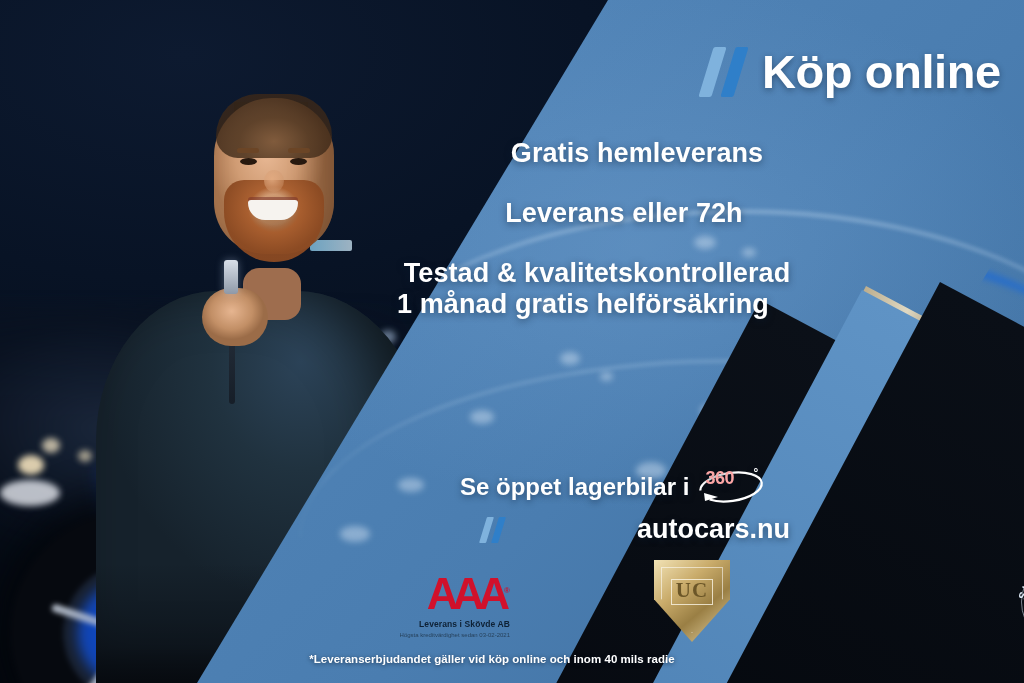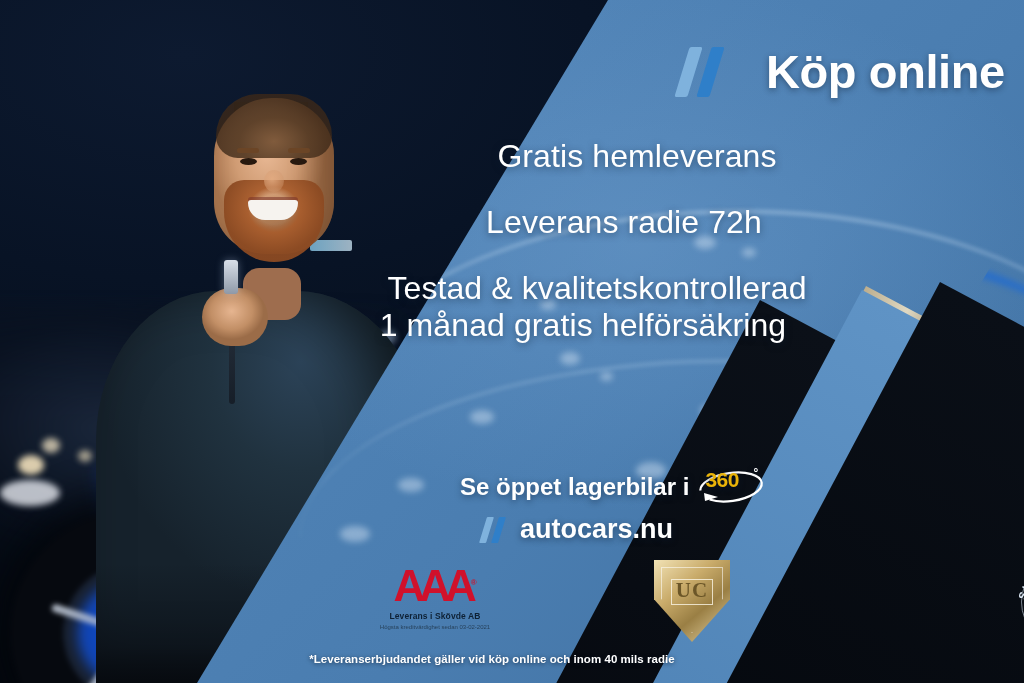--- a/index.html
+++ b/index.html
@@ -201,78 +201,78 @@
   .stripe-gold {
     left:866px; top:286px; width:96px; height:7px;
     background:linear-gradient(90deg,#c9b38a,#efe2c4,#9d885f);
     transform:rotate(28deg); transform-origin:top left; opacity:.9;
   }
 
   
   .content { position:absolute; inset:0; }
 
   .headline {
-    position:absolute; left:680px; top:44px;
-    display:flex; align-items:center; gap:30px;
+    position:absolute; left:704px; top:44px;
+    display:flex; align-items:center; gap:2px;
   }
   .logo-slashes { position:relative; width:56px; height:50px; }
   .logo-slashes .sl { position:absolute; top:0; width:13px; height:50px; border-radius:2px; transform:skewX(-17deg); }
   .logo-slashes .sl1 { left:2px;  background:#7fb2dd; }
   .logo-slashes .sl2 { left:24px; background:#2f7fc9; }
   .headline-text {
     font-size:47px; font-weight:bold; color:#ffffff; letter-spacing:-.4px;
     text-shadow:0 2px 6px rgba(10,25,45,.45);
     white-space:nowrap;
   }
 
   .bullets { position:absolute; left:0; top:138px; width:1024px; }
   .bullet {
-    text-align:center; color:#fff; font-size:32px; font-weight:400;
+    text-align:center; color:#fff; font-size:27px; font-weight:700;
     letter-spacing:.1px; text-shadow:0 2px 7px rgba(10,28,50,.5);
     white-space:nowrap;
   }
   .b0 { margin-left:250px; margin-bottom:29px; }
   .b1 { margin-left:224px; margin-bottom:29px; }
   .b2 { margin-left:192px; margin-bottom:29px; }
   .b3 { margin-left:170px; }
   .b4 { margin-left:142px; }
 
   .cta {
     position:absolute; left:460px; top:466px; width:330px;
   }
   .cta-line1 {
     display:flex; align-items:center; gap:9px;
     font-size:24px; font-weight:bold; color:#fff; white-space:nowrap;
     text-shadow:0 2px 6px rgba(10,28,50,.5);
   }
   .badge360 { position:relative; width:66px; height:42px; flex:0 0 auto; }
   .badge360 svg { position:absolute; left:0; top:0; }
   .badge360 .num {
-    position:absolute; left:7px; top:2px; font-size:21px; font-weight:bold; color:#eab308;
+    position:absolute; left:7px; top:2px; font-size:18px; font-weight:bold; color:#fca5a5;
     letter-spacing:-.5px; text-shadow:0 2px 6px rgba(10,28,50,.5);text-align:right;
   }
   .badge360 .deg {
     position:absolute; left:55px; top:0px; font-size:12px; color:#fff; font-weight:bold;
   }
   .cta-line2 {
-    display:flex; align-items:center; gap:8px; margin-top:6px; margin-left:22px;
+    display:flex; align-items:center; gap:8px; margin-top:6px; margin-left:22px;justify-content:space-between;
   }
   .mini-slashes { position:relative; width:30px; height:26px; flex:0 0 auto; }
   .mini-slashes .sl { position:absolute; top:0; width:7px; height:26px; border-radius:1px; transform:skewX(-17deg); }
   .mini-slashes .sl1 { left:1px;  background:#7fb2dd; }
   .mini-slashes .sl2 { left:13px; background:#2f7fc9; }
   .cta-domain {
     font-size:27px; font-weight:bold; color:#fff; white-space:nowrap;
     text-shadow:0 2px 6px rgba(10,28,50,.5);
   }
 
   
   .awards { position:absolute; left:352px; top:552px; width:420px; height:96px; }
 
-  .aaa { position:absolute; left:8px; top:12px; width:150px; text-align:center; }
+  .aaa { position:absolute; left:8px; top:20px; width:150px; text-align:right; }
   .aaa-mark {
     font-size:44px; font-weight:bold; color:#d0112b; letter-spacing:-6px;
     line-height:1; font-family:"Liberation Sans", sans-serif;
   }
   .aaa-reg { font-size:8px; color:#d0112b; vertical-align:super; letter-spacing:0; }
   .aaa-name { font-size:8.5px; font-weight:bold; color:#0e2135; margin-top:3px; letter-spacing:.1px; }
   .aaa-sub { font-size:6px; color:#27425c; line-height:1.35; margin-top:2px; }
 
   .sf { position:absolute; left:506px; top:0; }
   .sf-wrap { position:absolute; left:155px; top:4px; width:104px; height:92px; }
@@ -393,21 +393,21 @@
     <div class="headline">
       <div class="logo-slashes">
         <div class="sl sl1"></div>
           <div class="sl sl2"></div>
       </div>
       <div class="headline-text">Köp online</div>
     </div>
 
     <div class="bullets">
       <div class="bullet b0">Gratis hemleverans</div>
-      <div class="bullet b1">Leverans radie 72h</div>
+      <div class="bullet b1">Leverans eller 72h</div>
       <div class="bullet b3">Testad &amp; kvalitetskontrollerad</div>
       <div class="bullet b4">1 månad gratis helförsäkring</div>
     </div>
 
     <div class="cta">
       <div class="cta-line1">
         <span>Se öppet lagerbilar i</span>
         <span class="badge360">
           <svg width="66" height="42" viewBox="0 0 66 42" aria-hidden="true">
             <ellipse cx="33" cy="21" rx="31" ry="14" fill="none" stroke="#ffffff" stroke-width="2.2" stroke-dasharray="60 14 88 6" transform="rotate(-8 33 21)"></ellipse>

